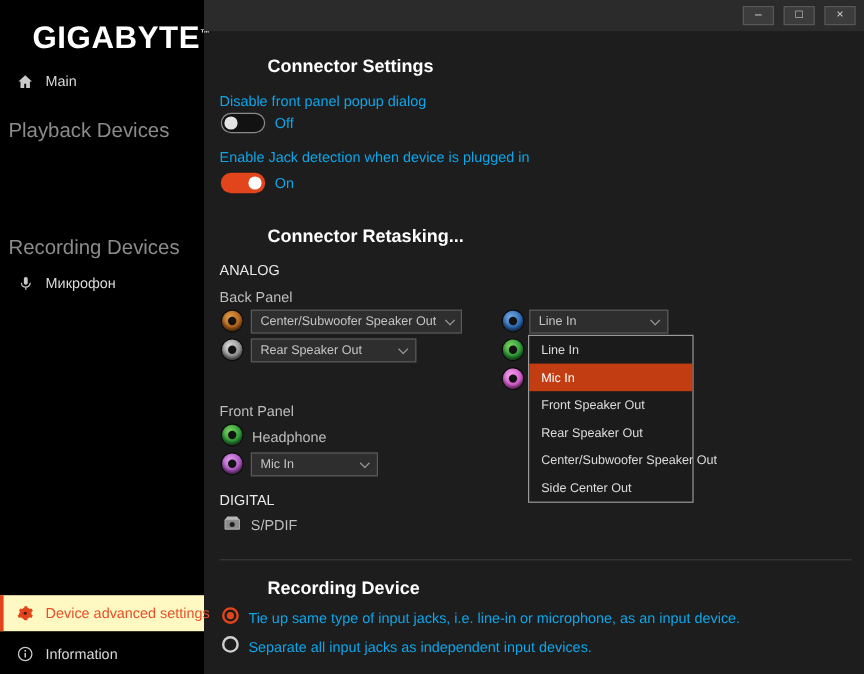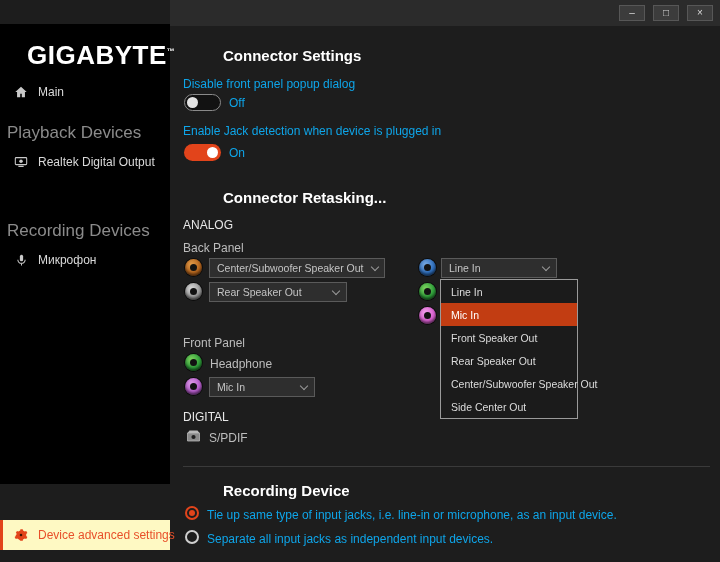--- a/index.html
+++ b/index.html
@@ -21,21 +21,21 @@
     gap:8px; padding-right:7px;
   }
   .win-btn {
     width:26px; height:16px; background:#3c3c3c; border:1px solid #575757;
     color:#d8d8d8; font-size:10px; line-height:14px; text-align:center;
     cursor:default;
   }
 
   
   .sidebar {
-    position:absolute; left:0; top:0; width:170px; height:460px; background:#000;margin-top:24px;
+    position:absolute; left:0; top:0; width:170px; height:562px; background:#000;
   }
   .logo {
     position:absolute; left:27px; top:16px; color:#fff; font-weight:bold;
     font-size:26px; letter-spacing:0.5px; white-space:nowrap;
   }
   .logo sup { font-size:8px; vertical-align:super; }
   .side-item {
     position:absolute; left:0; width:170px; height:30px;
     display:flex; align-items:center; gap:9px; padding-left:13px;
     color:#d9d9d9; font-size:12px; white-space:nowrap; cursor:default;
@@ -113,30 +113,20 @@
       <span class="icn">
         <svg viewBox="0 0 16 16" width="14" height="14">
             <path d="M8 2L1.5 8h2v6h3.6v-4h1.8v4h3.6V8h2L8 2z" fill="#c9c9c9"></path>
           </svg>
       </span>
       <span>Main</span>
     </div>
 
     <div class="side-header" style="top:101px">Playback Devices</div>
 
-    <div class="side-item" style="top:123px">
-      <span class="icn">
-        <svg viewBox="0 0 16 16" width="14" height="14">
-            <rect x="1.5" y="3" width="13" height="8" rx="1" fill="none" stroke="#c9c9c9" stroke-width="1.2"></rect>
-            <circle cx="8" cy="7" r="2" fill="#c9c9c9"></circle>
-            <rect x="5" y="12.3" width="6" height="1.4" fill="#c9c9c9"></rect>
-          </svg>
-      </span>
-      <span>Realtek Digital Output</span>
-    </div>
 
 
     <div class="side-header" style="top:199px">Recording Devices</div>
 
     <div class="side-item" style="top:221px">
       <span class="icn">
         <svg viewBox="0 0 16 16" width="13" height="13">
             <rect x="6" y="1" width="4" height="8" rx="2" fill="#c9c9c9"></rect>
             <path d="M3.5 7a4.5 4.5 0 009 0" stroke="#c9c9c9" fill="none" stroke-width="1.3"></path>
             <line x1="8" y1="11.5" x2="8" y2="14.2" stroke="#c9c9c9" stroke-width="1.3"></line>

